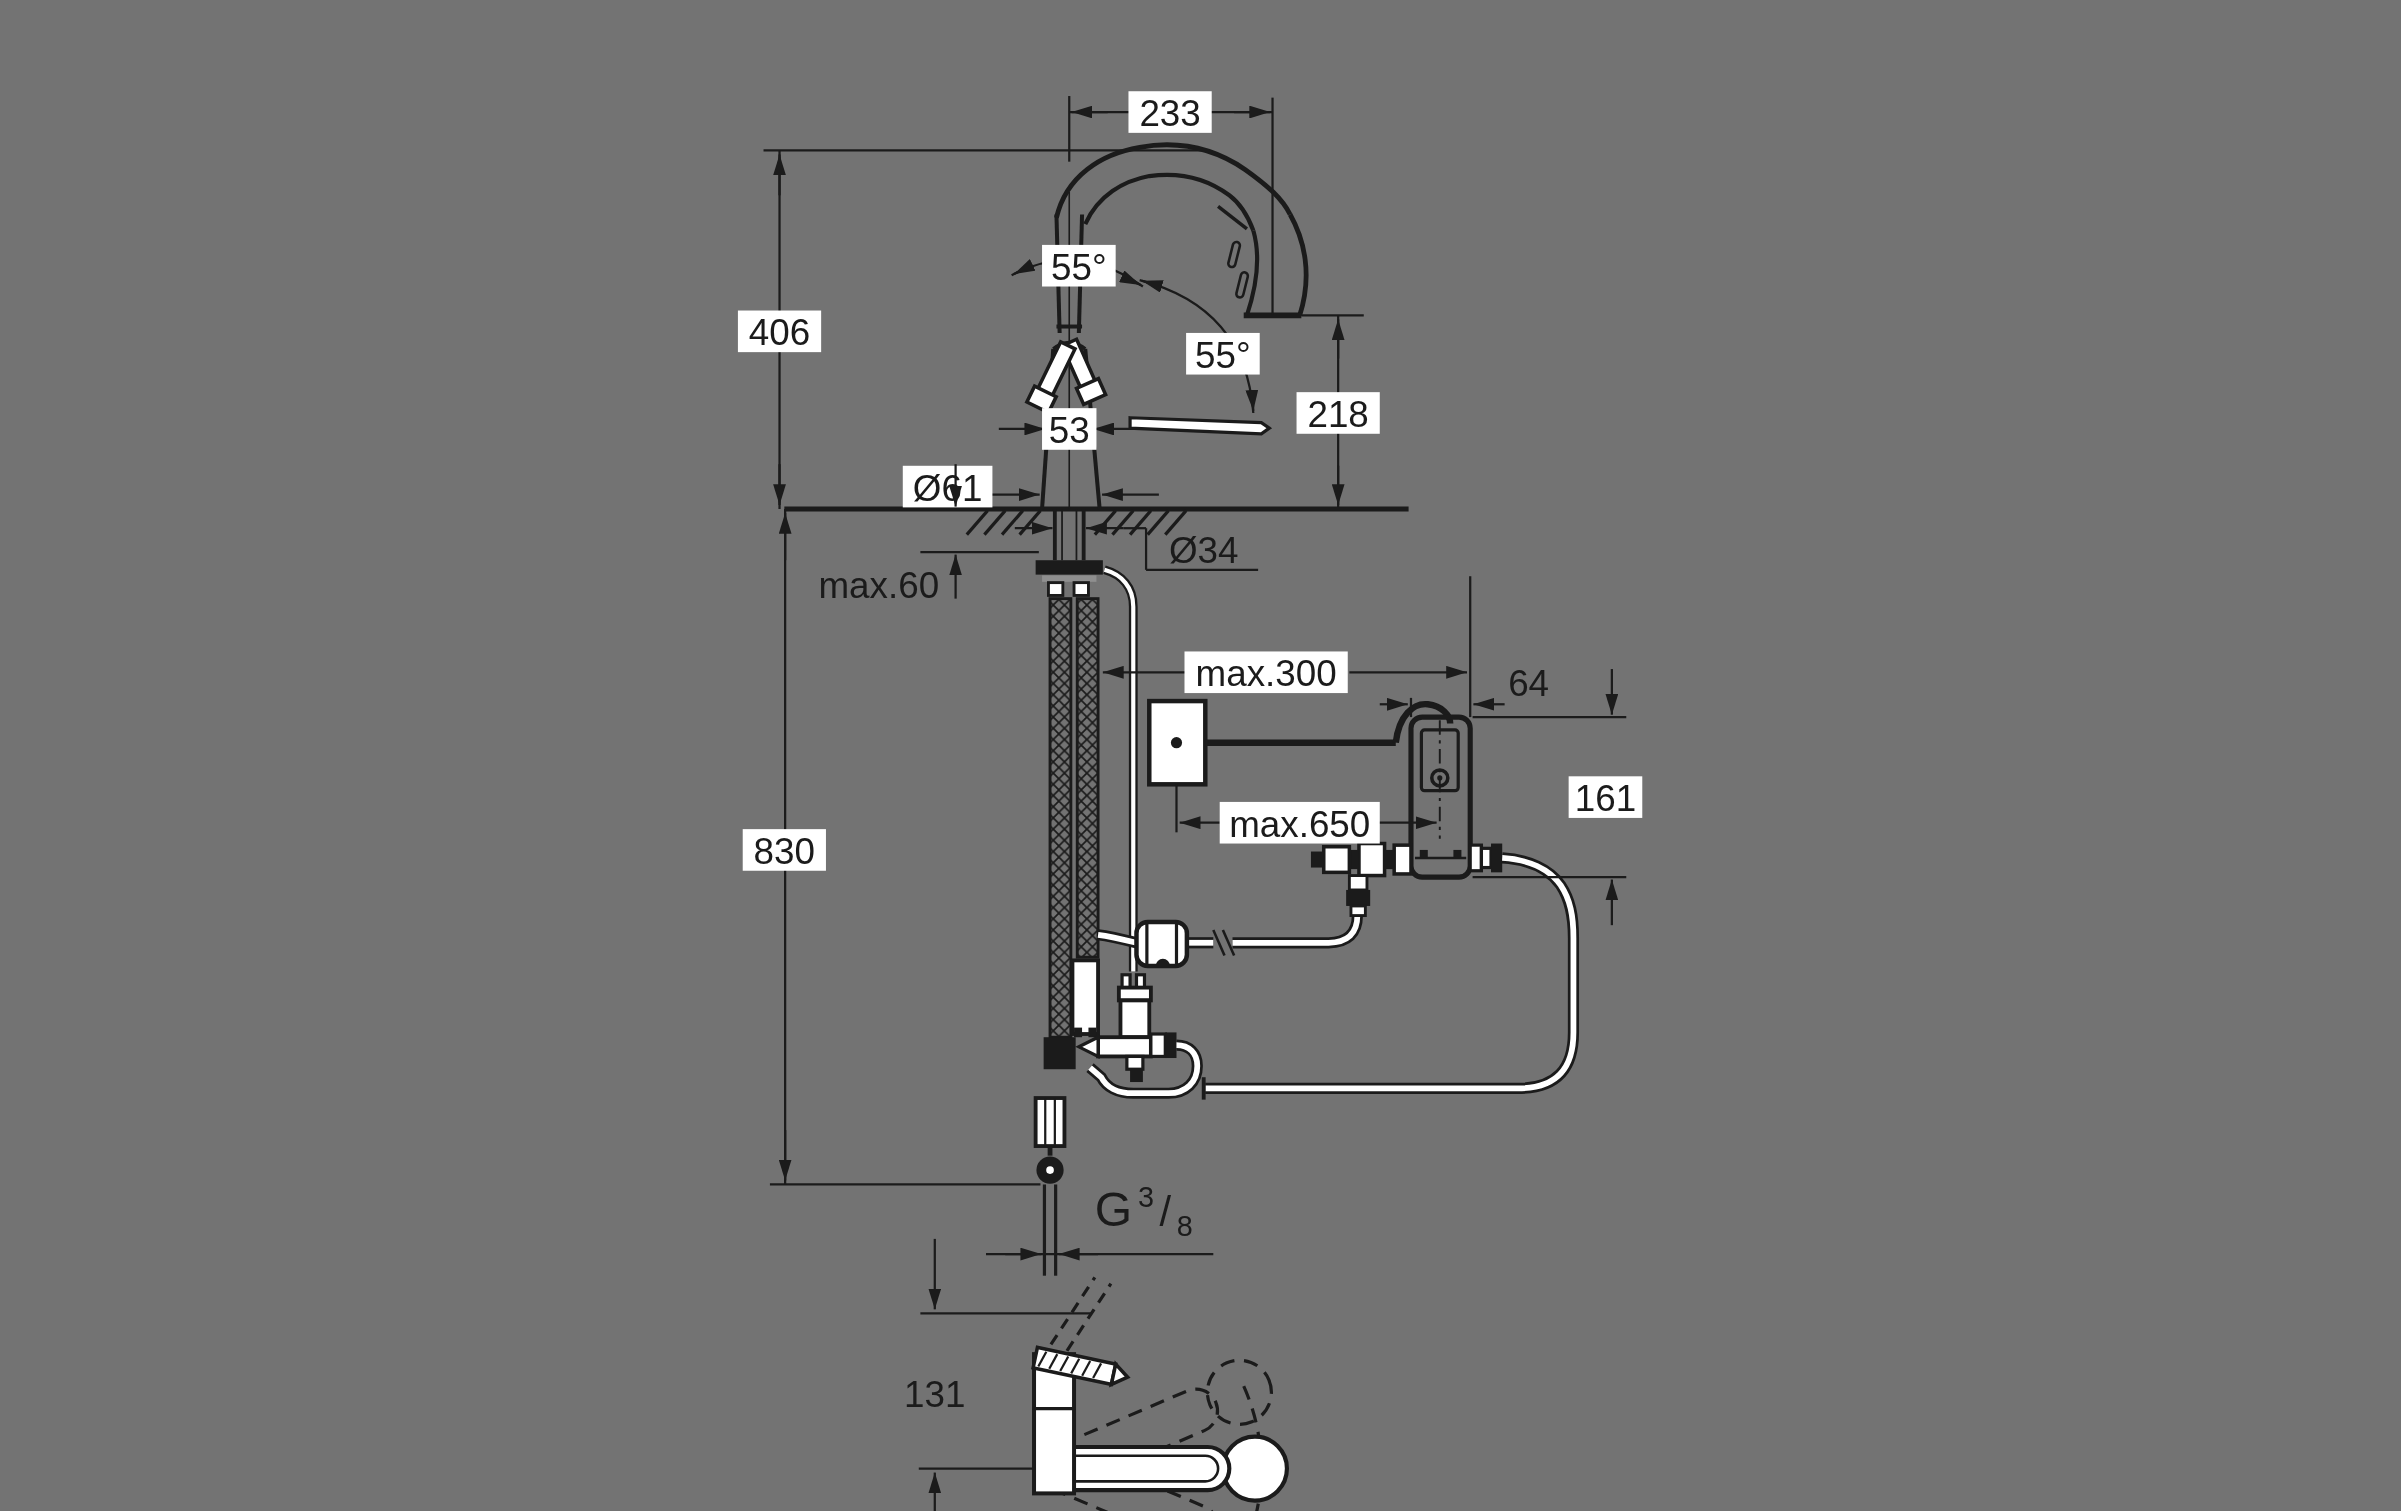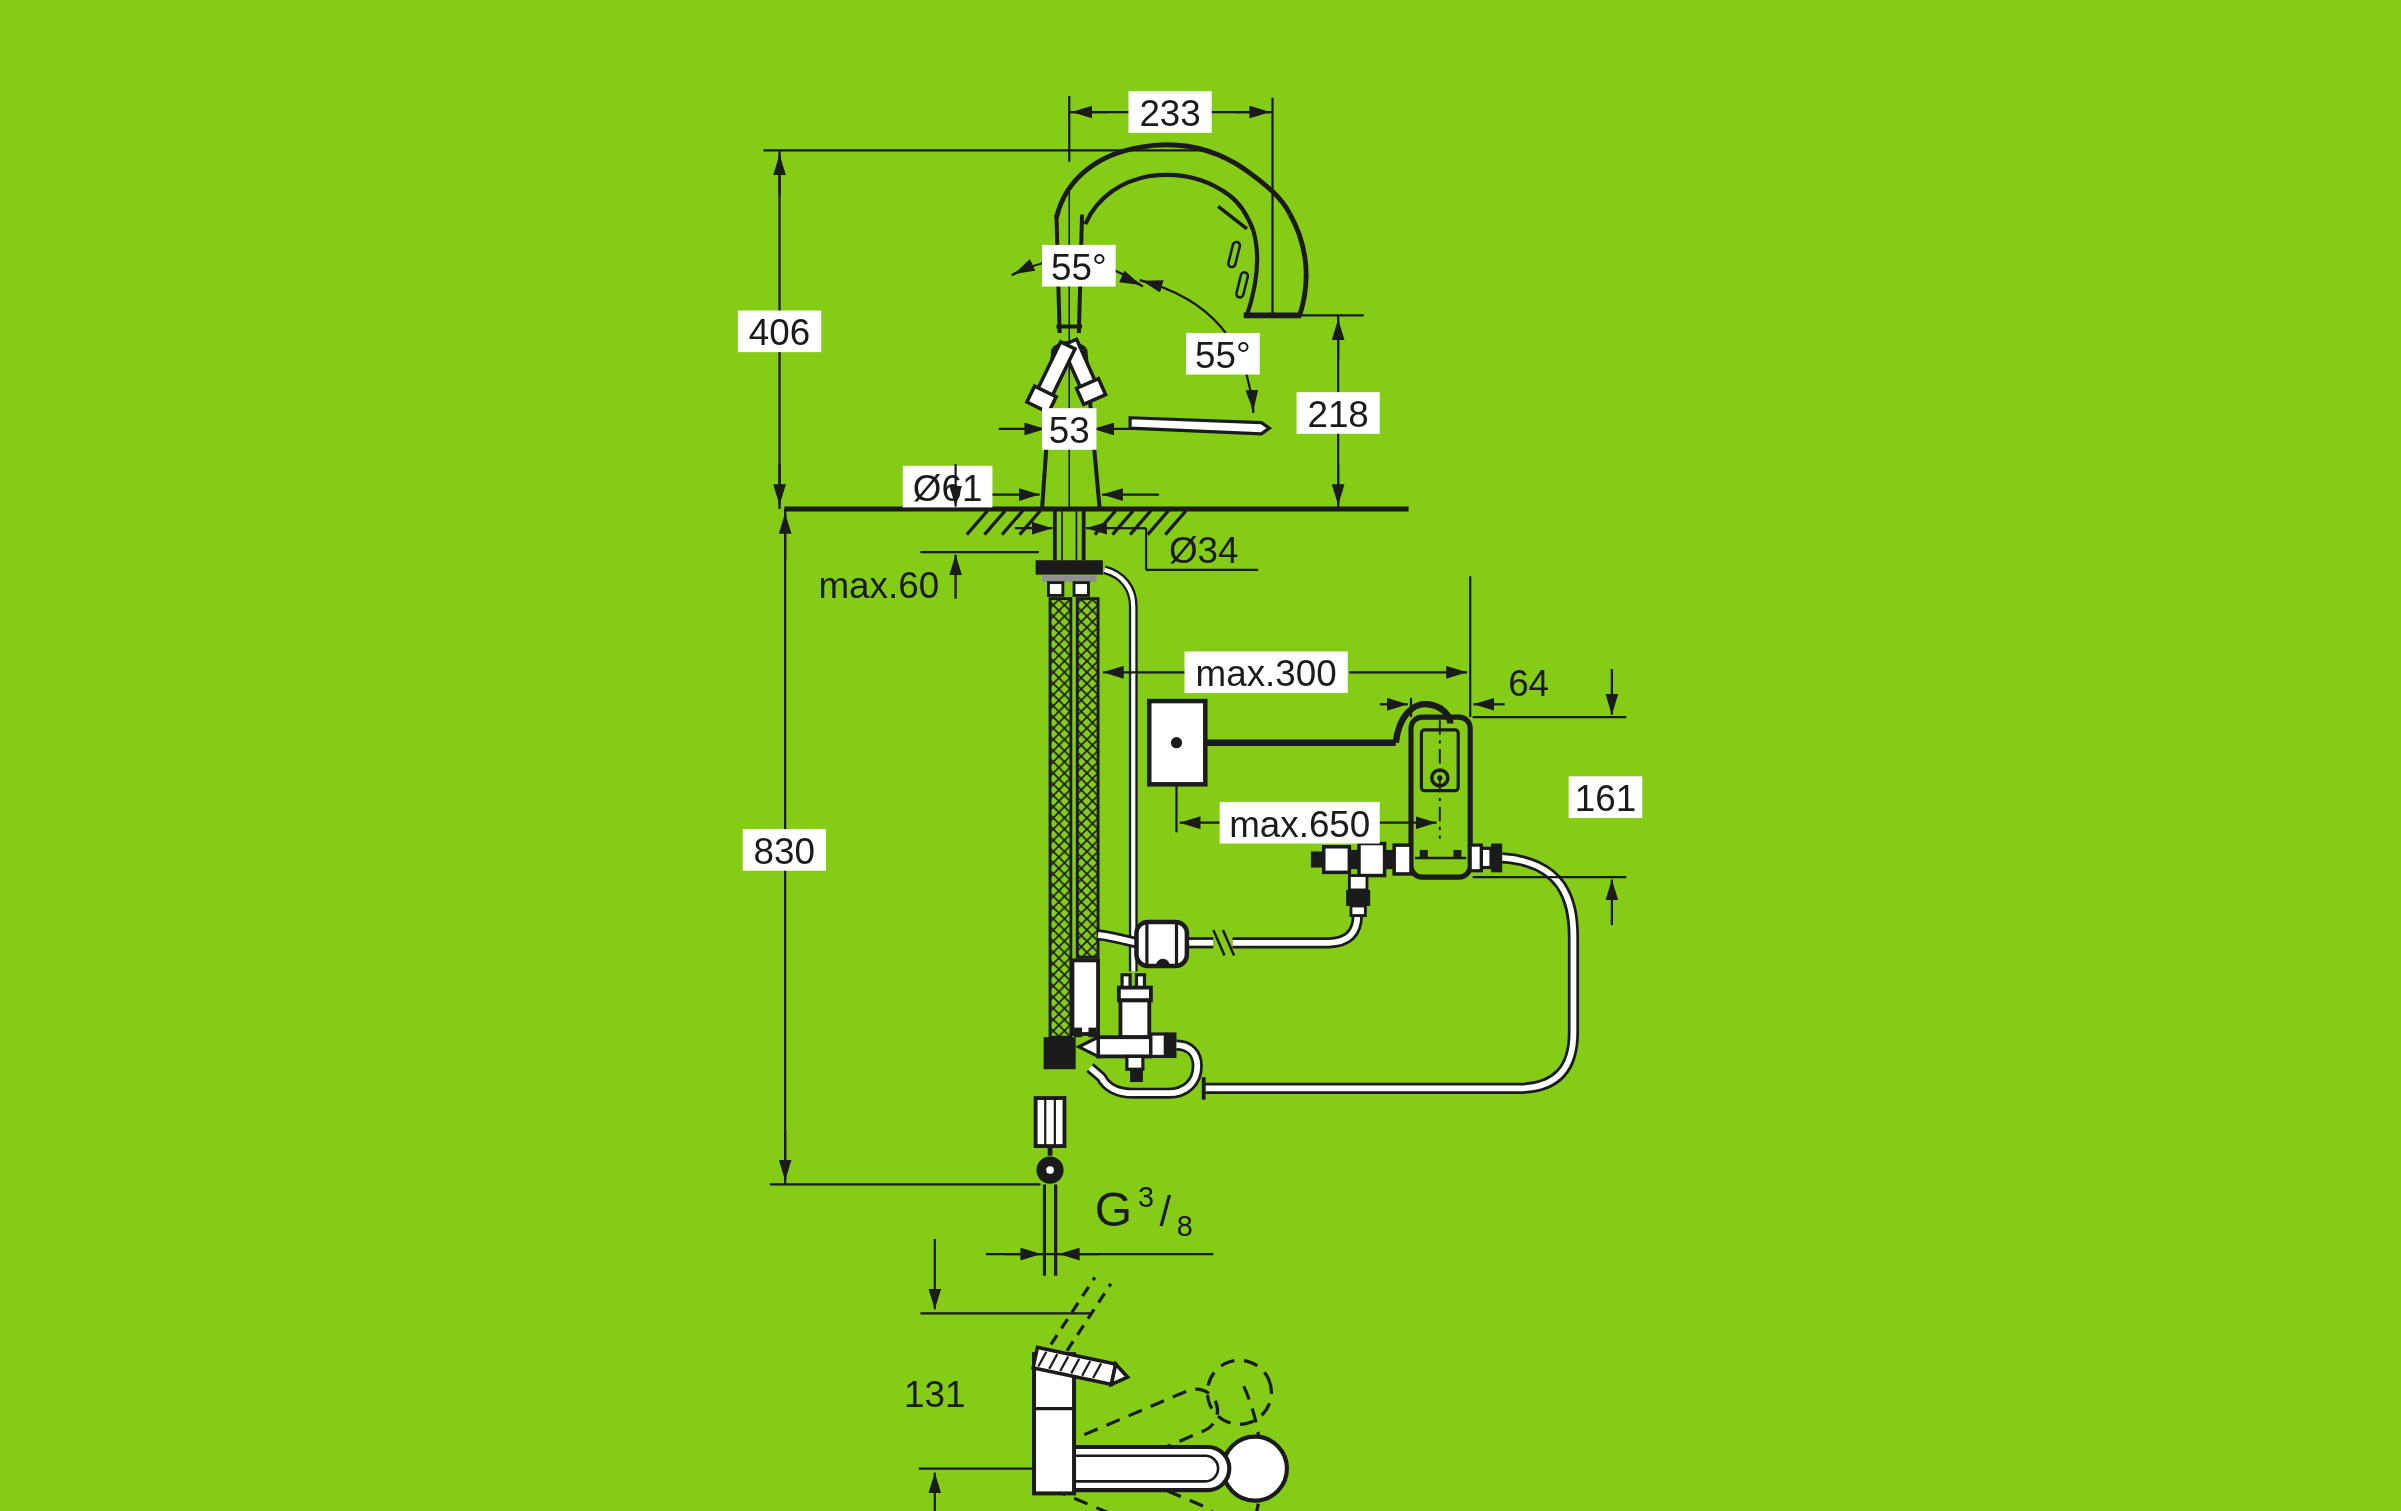--- a/index.html
+++ b/index.html
@@ -1,16 +1,16 @@
 <!DOCTYPE html>
 <html style="font-size:12.8px"><head>
 <meta charset="utf-8">
 <style>
   html,body{margin:0;padding:0;background:#ffffff;}
-  .canvas{width:2401px;height:1511px;background:#84cc16;overflow:hidden;}
+  .canvas{width:2401px;height:1511px;background:#737373;overflow:hidden;}
   svg{display:block;}
   .lbl text{font-family:"Liberation Sans",sans-serif;font-size:23px;fill:#1b1b1b;
             text-anchor:middle;dominant-baseline:central;}
   .lbl rect{fill:#ffffff;stroke:none;}
   .obj{stroke:#1b1b1b;fill:none;}
   .dim{stroke:#1b1b1b;stroke-width:1.4;fill:none;}
   .hoseO{stroke:#1b1b1b;stroke-width:7;fill:none;}
   .hoseI{stroke:#ffffff;stroke-width:3.6;fill:none;}
   .tubeO{stroke:#1b1b1b;stroke-width:5.5;fill:none;}
   .tubeI{stroke:#ffffff;stroke-width:2.6;fill:none;}

